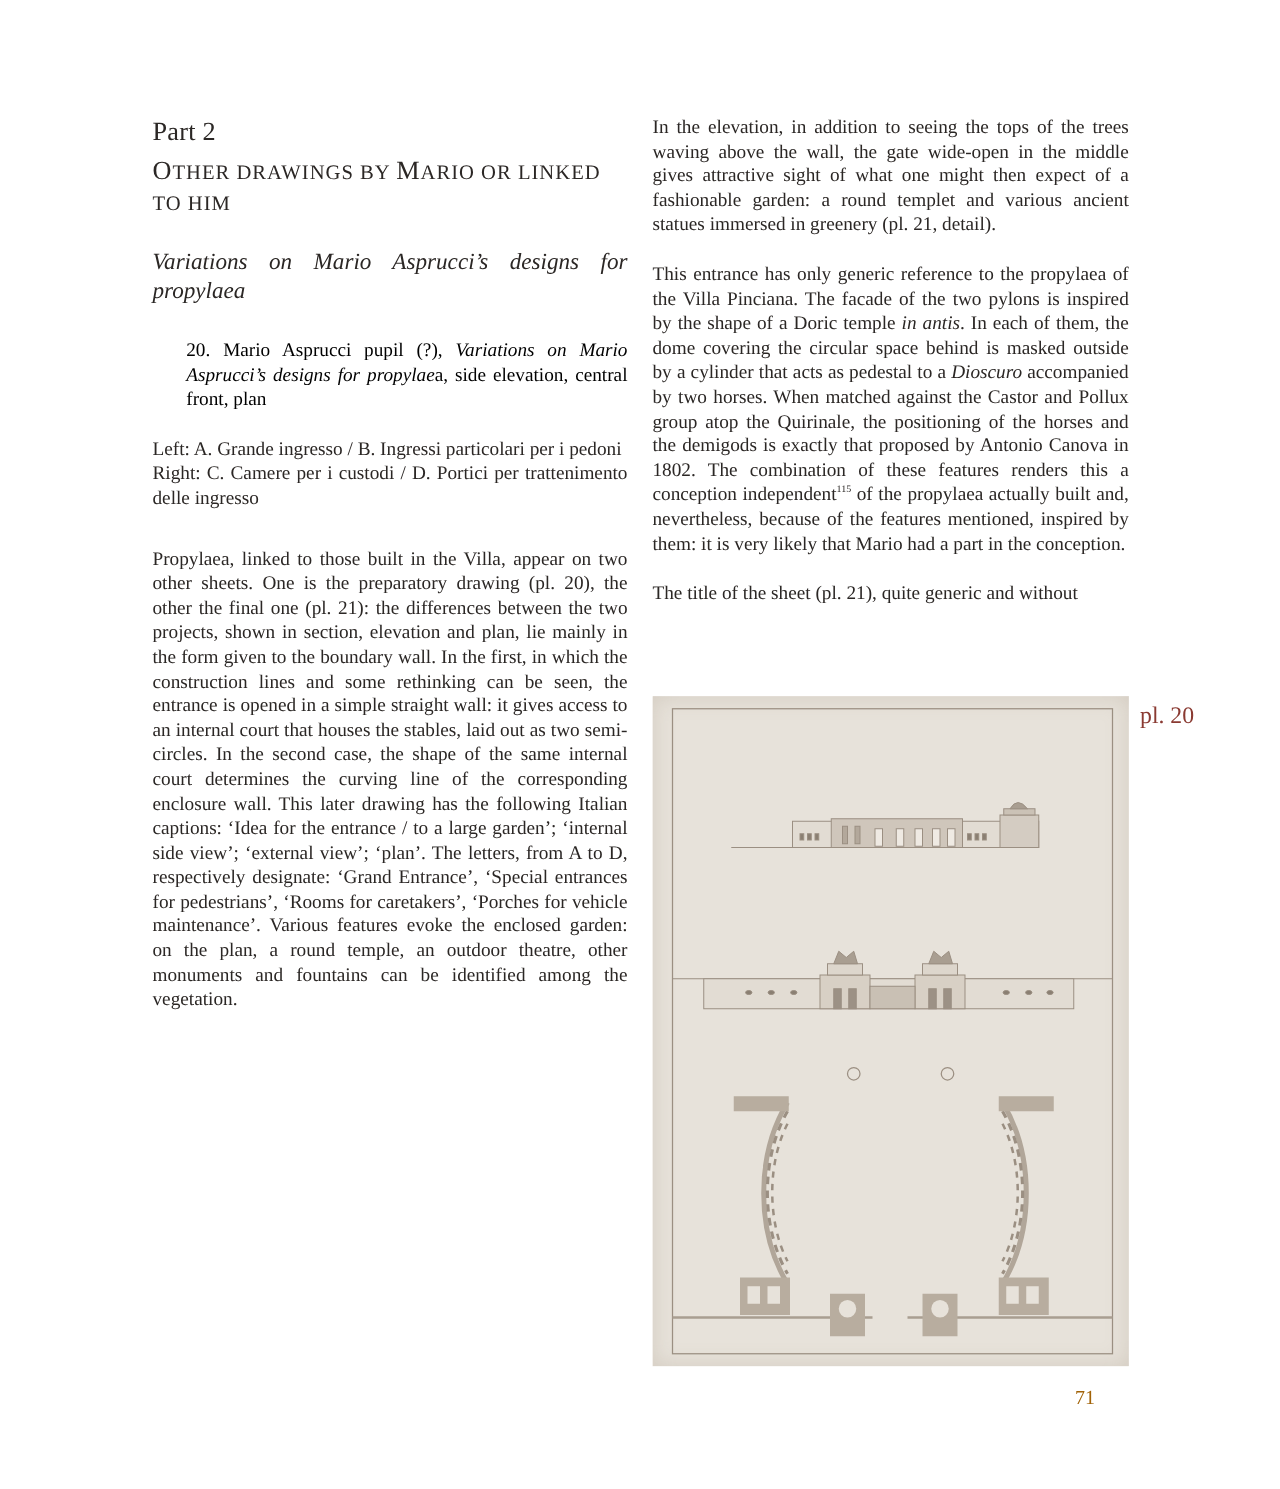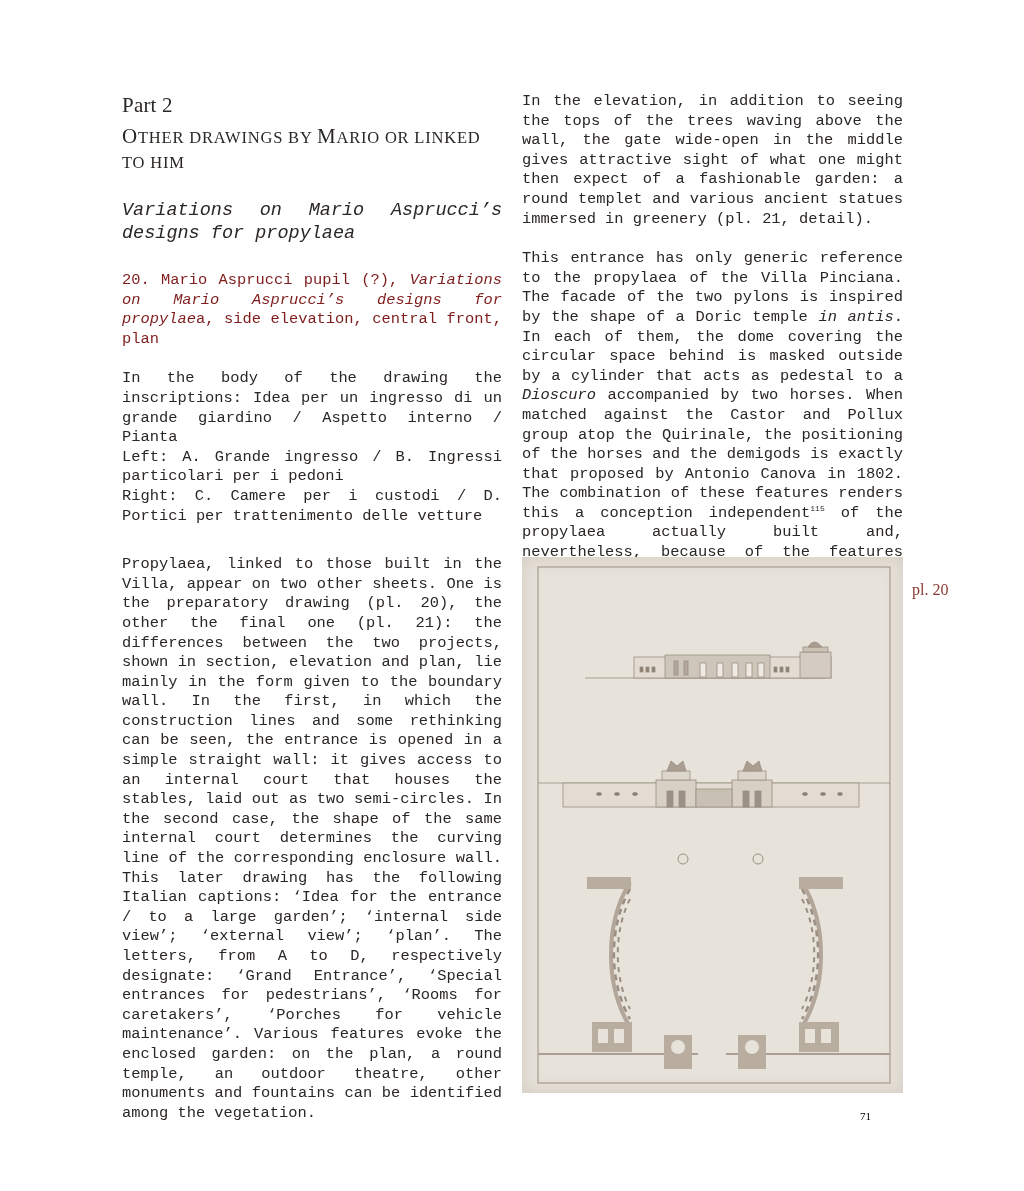--- a/index.html
+++ b/index.html
@@ -1,37 +1,37 @@
 <!DOCTYPE html>
 <html><head>
   <meta charset="utf-8">
   <style>
     html, body { margin: 0; padding: 0; background: #ffffff; }
     body { width: 1024px; height: 1191px; position: relative; overflow: hidden;
            font-family: "Liberation Serif", "DejaVu Serif", serif; color: #2b2725; }
     .col { position: absolute; font-size: 15.4px; line-height: 19.6px; }
     .left { left: 122px; top: 92px; width: 380px; }
     .right { left: 522px; top: 92px; width: 381px; }
-    .just { text-align: justify; text-align-last: left; font-family: Liberation Mono, monospace; }
+    .just { text-align: justify; text-align-last: left; }
     .part { font-size: 21px; line-height: 26px; margin: 0 0 6px 0; letter-spacing: 0.2px; }
     .section { font-size: 16.5px; line-height: 25px; letter-spacing: 0.8px; text-transform: uppercase;
                font-variant: normal; margin: 0 0 24px 0; }
     .section .big { font-size: 21px; }
     .subtitle { font-style: italic; font-size: 18.5px; line-height: 23px; margin: 0 0 26px 0; }
-    .cap-red { color: #7f1d1d; }
+    .cap-red { color: #000000; margin-left: 27px; }
     .cap-red i { font-style: italic; }
     p { margin: 0; }
     .gap { margin-top: 20px; }
     .gap-lg { margin-top: 26px; }
     .sup { font-size: 8px; vertical-align: super; line-height: 0; }
     .plate { position: absolute; left: 522px; top: 557px; width: 381px; height: 536px;
              background: #e7e2da; box-shadow: inset 0 0 18px rgba(150,135,115,0.25); }
     .plate svg { position: absolute; left: 0; top: 0; }
-    .pl-label { position: absolute; left: 912px; top: 562px; font-size: 16px; color: #8a3a32; margin-top: 19px; }
-    .folio { position: absolute; left: 860px; top: 1110px; font-size: 11px; color: #000000; }
+    .pl-label { position: absolute; left: 912px; top: 562px; font-size: 19px; color: #8a3a32; }
+    .folio { position: absolute; left: 860px; top: 1110px; font-size: 16px; color: #a16207; }
   </style>
 </head>
 <body>
 
 <div class="col left">
   <div class="part">Part 2</div>
   <div class="section">
     <span class="big">O</span><span>THER DRAWINGS BY </span><span class="big">M</span><span>ARIO OR LINKED</span><br>
     <span>TO HIM</span>
   </div>
@@ -39,23 +39,22 @@
 
   <div class="catalogue-entry">
     <p class="cap-red just">
       <span>20.</span>
       <span>Mario Asprucci pupil (?),</span>
       <i>Variations on Mario Asprucci’s designs for propylae</i><span>a, side elevation, central front, plan</span>
     </p>
   </div>
 
   <div class="catalogue-entry gap">
-    <p class="just">In the body of the drawing the inscriptions: Idea per un ingresso di un grande giardino / Aspetto interno / Pianta</p>
     <p class="just">Left: A. Grande ingresso / B. Ingressi particolari per i pedoni</p>
-    <p class="just">Right: C. Camere per i custodi / D. Portici per trattenimento delle vetture</p>
+    <p class="just">Right: C. Camere per i custodi / D. Portici per trattenimento delle ingresso</p>
   </div>
 
   <p class="just gap-lg" style="margin-top:29px">Propylaea, linked to those built in the Villa, appear on two other sheets. One is the preparatory drawing (pl. 20), the other the final one (pl. 21): the differences between the two projects, shown in section, elevation and plan, lie mainly in the form given to the boundary wall. In the first, in which the construction lines and some rethinking can be seen, the entrance is opened in a simple straight wall: it gives access to an internal court that houses the stables, laid out as two semi-circles. In the second case, the shape of the same internal court determines the curving line of the corresponding enclosure wall. This later drawing has the following Italian captions: ‘Idea for the entrance / to a large garden’; ‘internal side view’; ‘external view’; ‘plan’. The letters, from A to D, respectively designate: ‘Grand Entrance’, ‘Special entrances for pedestrians’, ‘Rooms for caretakers’, ‘Porches for vehicle maintenance’. Various features evoke the enclosed garden: on the plan, a round temple, an outdoor theatre, other monuments and fountains can be identified among the vegetation.</p>
 </div>
 
 <div class="col right">
   <p class="just">In the elevation, in addition to seeing the tops of the trees waving above the wall, the gate wide-open in the middle gives attractive sight of what one might then expect of a fashionable garden: a round templet and various ancient statues immersed in greenery (pl. 21, detail).</p>
   <p class="just gap"><span>This entrance has only generic reference to the propylaea of the Villa Pinciana. The facade of the two pylons is inspired by the shape of a Doric temple </span><i>in antis</i><span>. In each of them, the dome covering the circular space behind is masked outside by a cylinder that acts as pedestal to a </span><i>Dioscuro</i><span> accompanied by two horses. When matched against the Castor and Pollux group atop the Quirinale, the positioning of the horses and the demigods is exactly that proposed by Antonio Canova in 1802. The combination of these features renders this a conception independent</span><span class="sup">115</span><span> of the propylaea actually built and, nevertheless, because of the features mentioned, inspired by them: it is very likely that Mario had a part in the conception.</span></p>
   <p class="gap">The title of the sheet (pl. 21), quite generic and without</p>
 </div>

